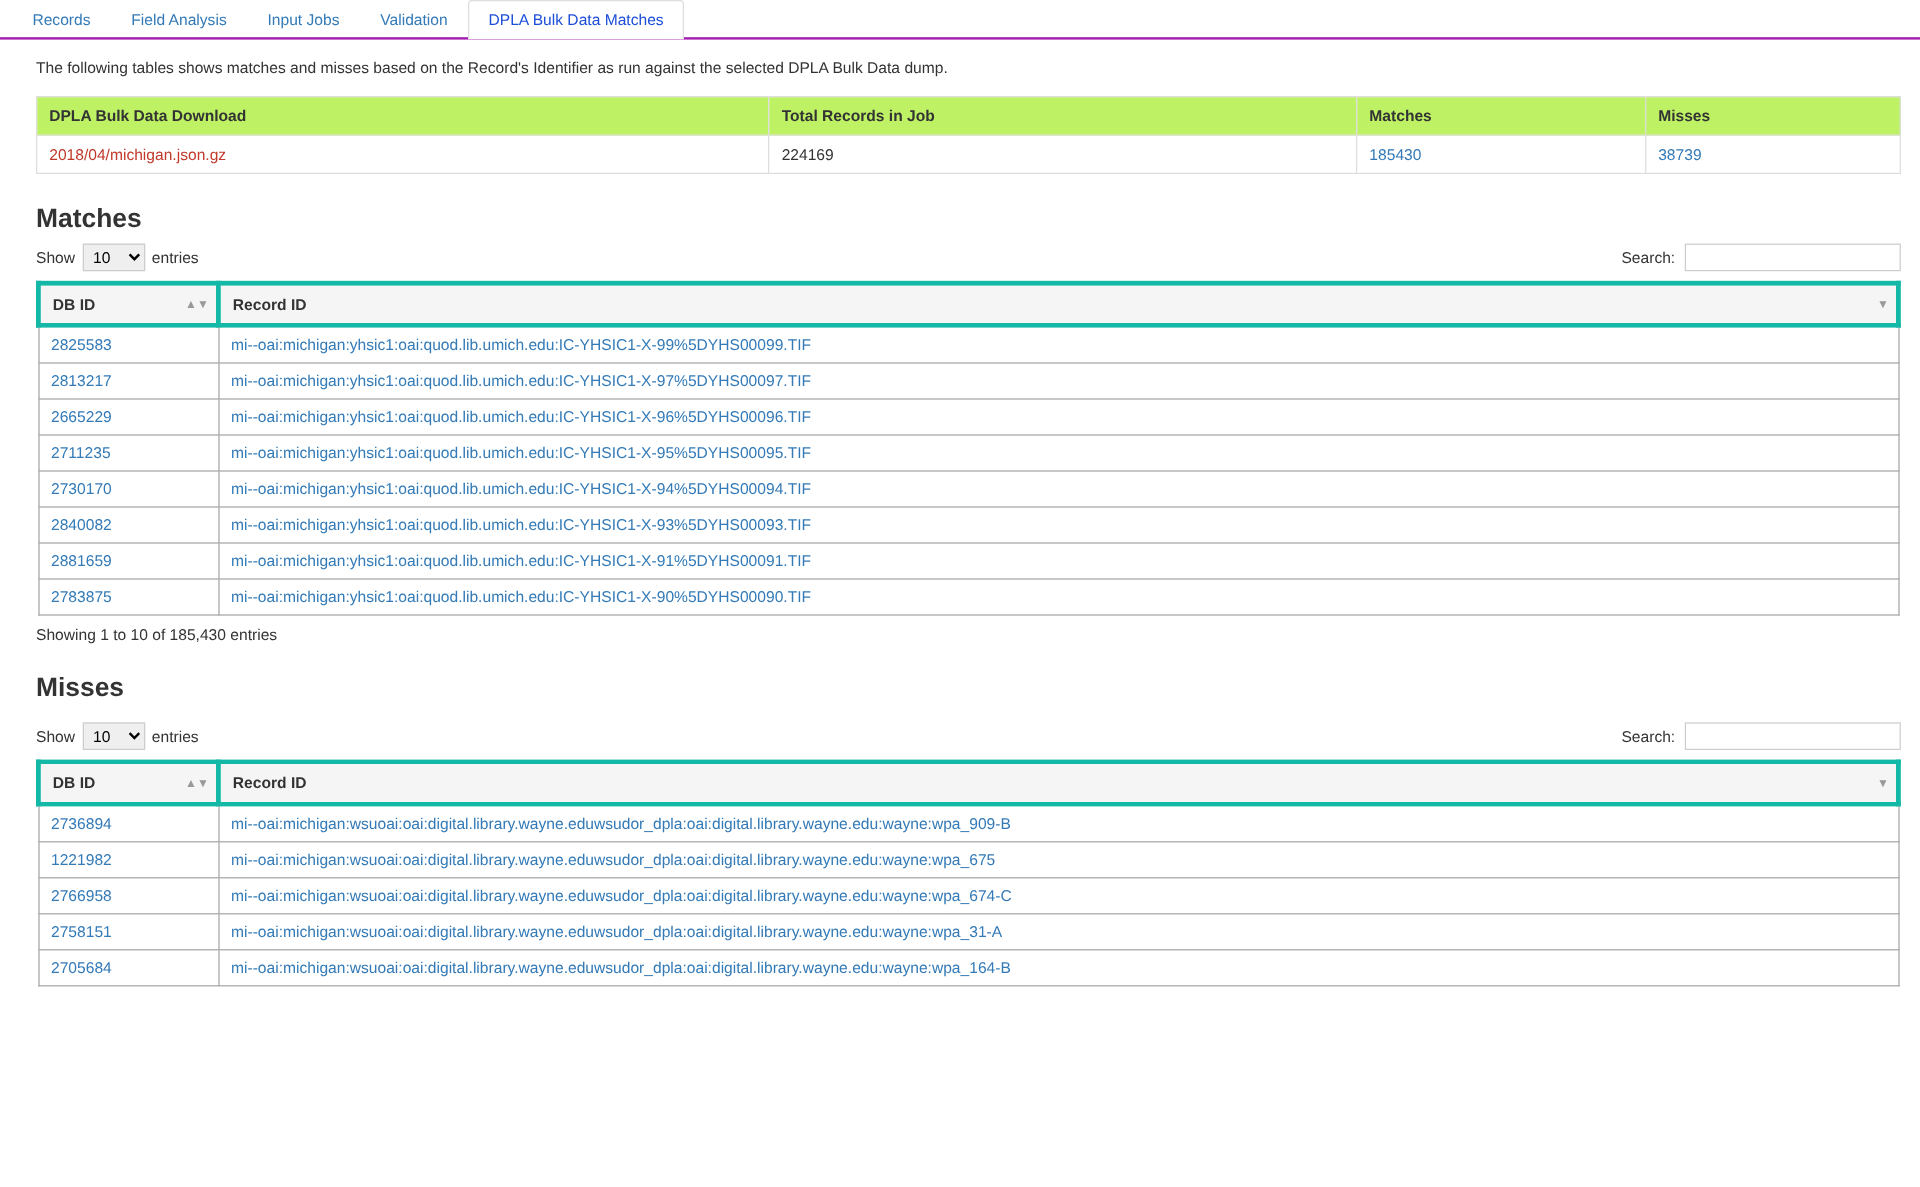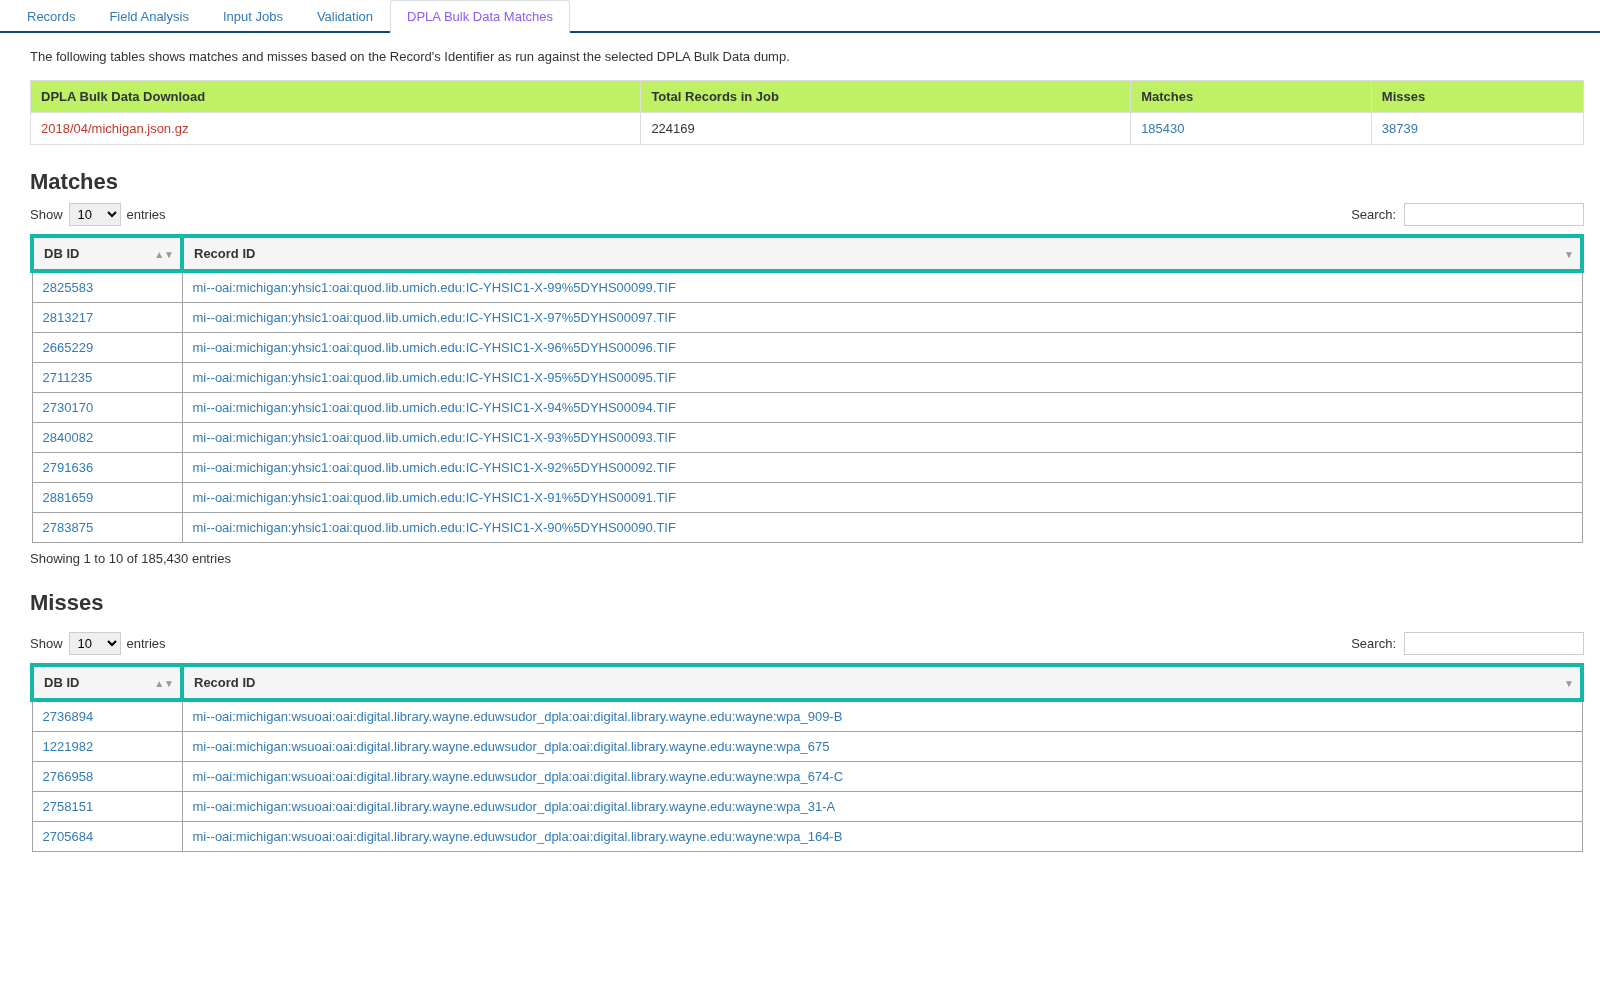--- a/index.html
+++ b/index.html
@@ -1,33 +1,33 @@
 <!DOCTYPE html>
 <html><head>
   <meta charset="utf-8">
   <style>
     * { box-sizing: border-box; margin: 0; padding: 0; }
     body { font-family: Arial, sans-serif; font-size: 13px; color: #333; background: #fff; }
 
     
-    .tabs { display: flex; border-bottom: 2px solid #0c4a6e; padding: 0 10px; }
+    .tabs { display: flex; border-bottom: 2px solid #a21caf; padding: 0 10px; }
     .tab {
       padding: 8px 16px;
       cursor: pointer;
       color: #337ab7;
       text-decoration: none;
       font-size: 13px;
       border: 1px solid transparent;
       margin-bottom: -2px;
     }
     .tab.active {
       background: #fff;
       border: 1px solid #ddd;
       border-bottom-color: #fff;
-      color: #8b5cf6;
+      color: #1d4ed8;
       border-radius: 3px 3px 0 0;
     }
 
     .content { padding: 16px; margin-left: 14px; }
 
     .description { font-size: 13px; color: #333; margin-bottom: 16px; }
 
     
     .summary-table {
       width: 100%;
@@ -225,24 +225,20 @@
         </tr>
         <tr>
           <td><a class="link">2730170</a></td>
           <td><a class="link">mi--oai:michigan:yhsic1:oai:quod.lib.umich.edu:IC-YHSIC1-X-94%5DYHS00094.TIF</a></td>
         </tr>
         <tr>
           <td><a class="link">2840082</a></td>
           <td><a class="link">mi--oai:michigan:yhsic1:oai:quod.lib.umich.edu:IC-YHSIC1-X-93%5DYHS00093.TIF</a></td>
         </tr>
         <tr>
-          <td><a class="link">2791636</a></td>
-          <td><a class="link">mi--oai:michigan:yhsic1:oai:quod.lib.umich.edu:IC-YHSIC1-X-92%5DYHS00092.TIF</a></td>
-        </tr>
-        <tr>
           <td><a class="link">2881659</a></td>
           <td><a class="link">mi--oai:michigan:yhsic1:oai:quod.lib.umich.edu:IC-YHSIC1-X-91%5DYHS00091.TIF</a></td>
         </tr>
         <tr>
           <td><a class="link">2783875</a></td>
           <td><a class="link">mi--oai:michigan:yhsic1:oai:quod.lib.umich.edu:IC-YHSIC1-X-90%5DYHS00090.TIF</a></td>
         </tr>
       </tbody>
   </table>
 

